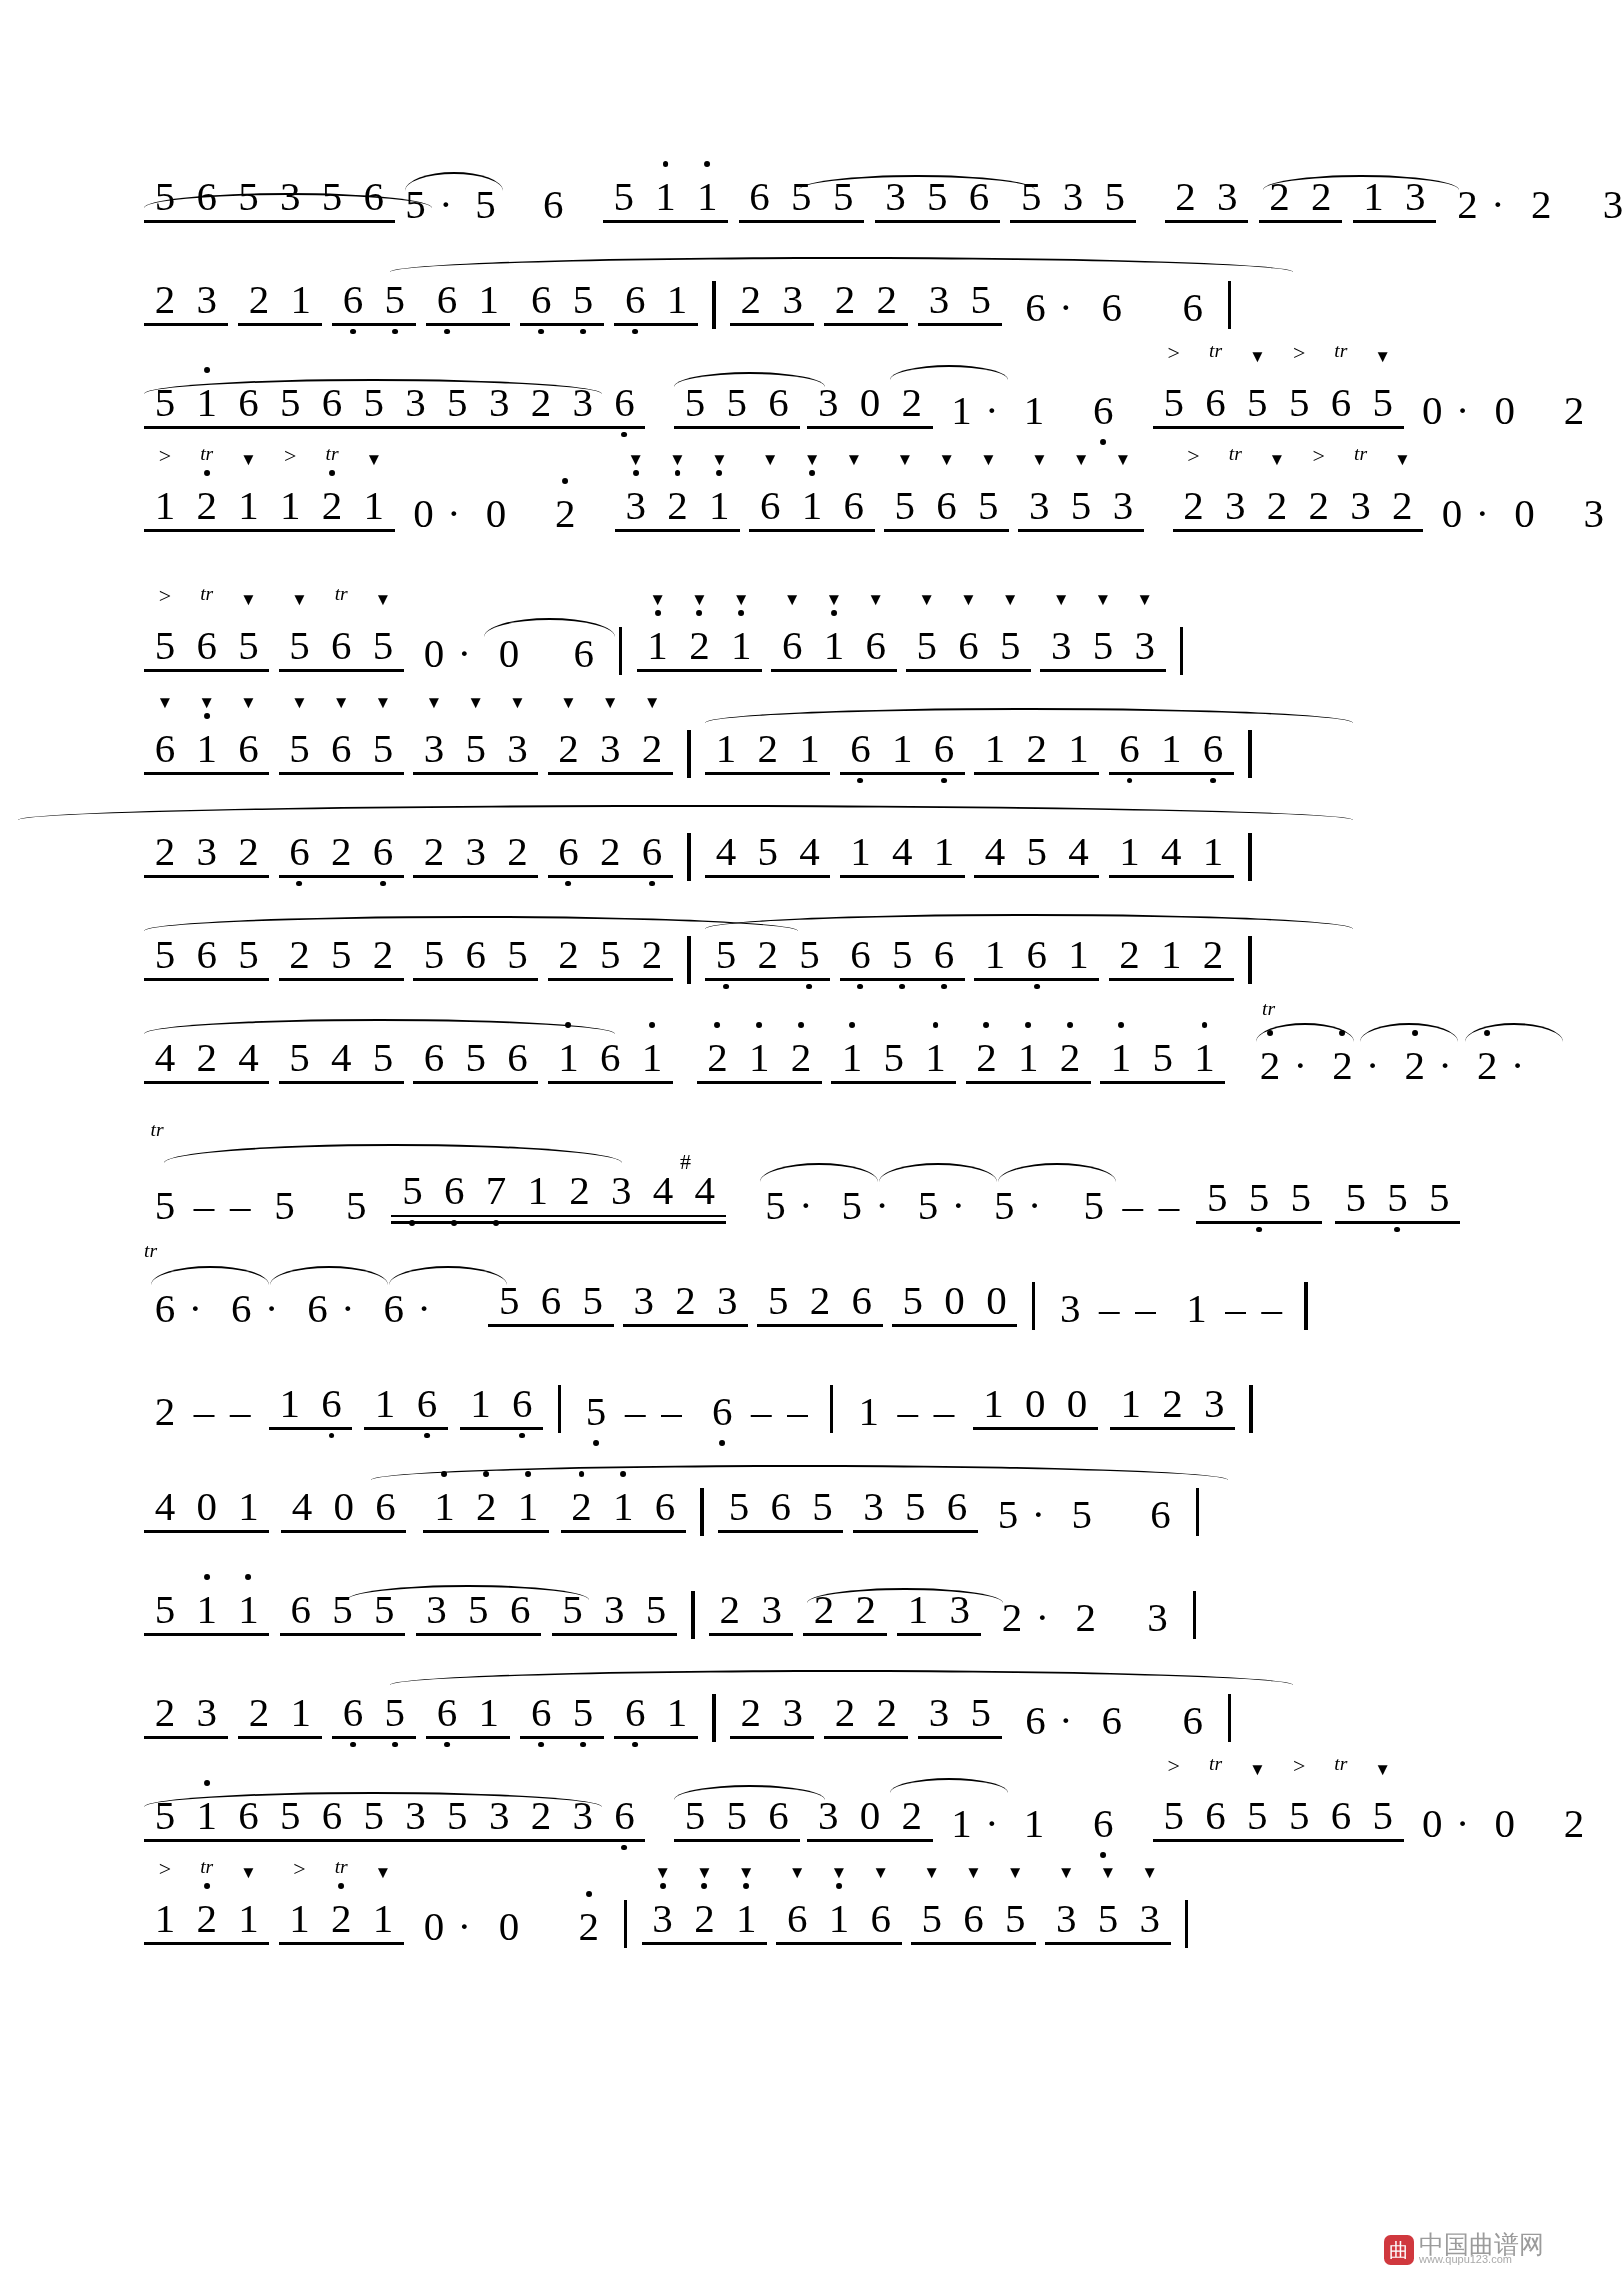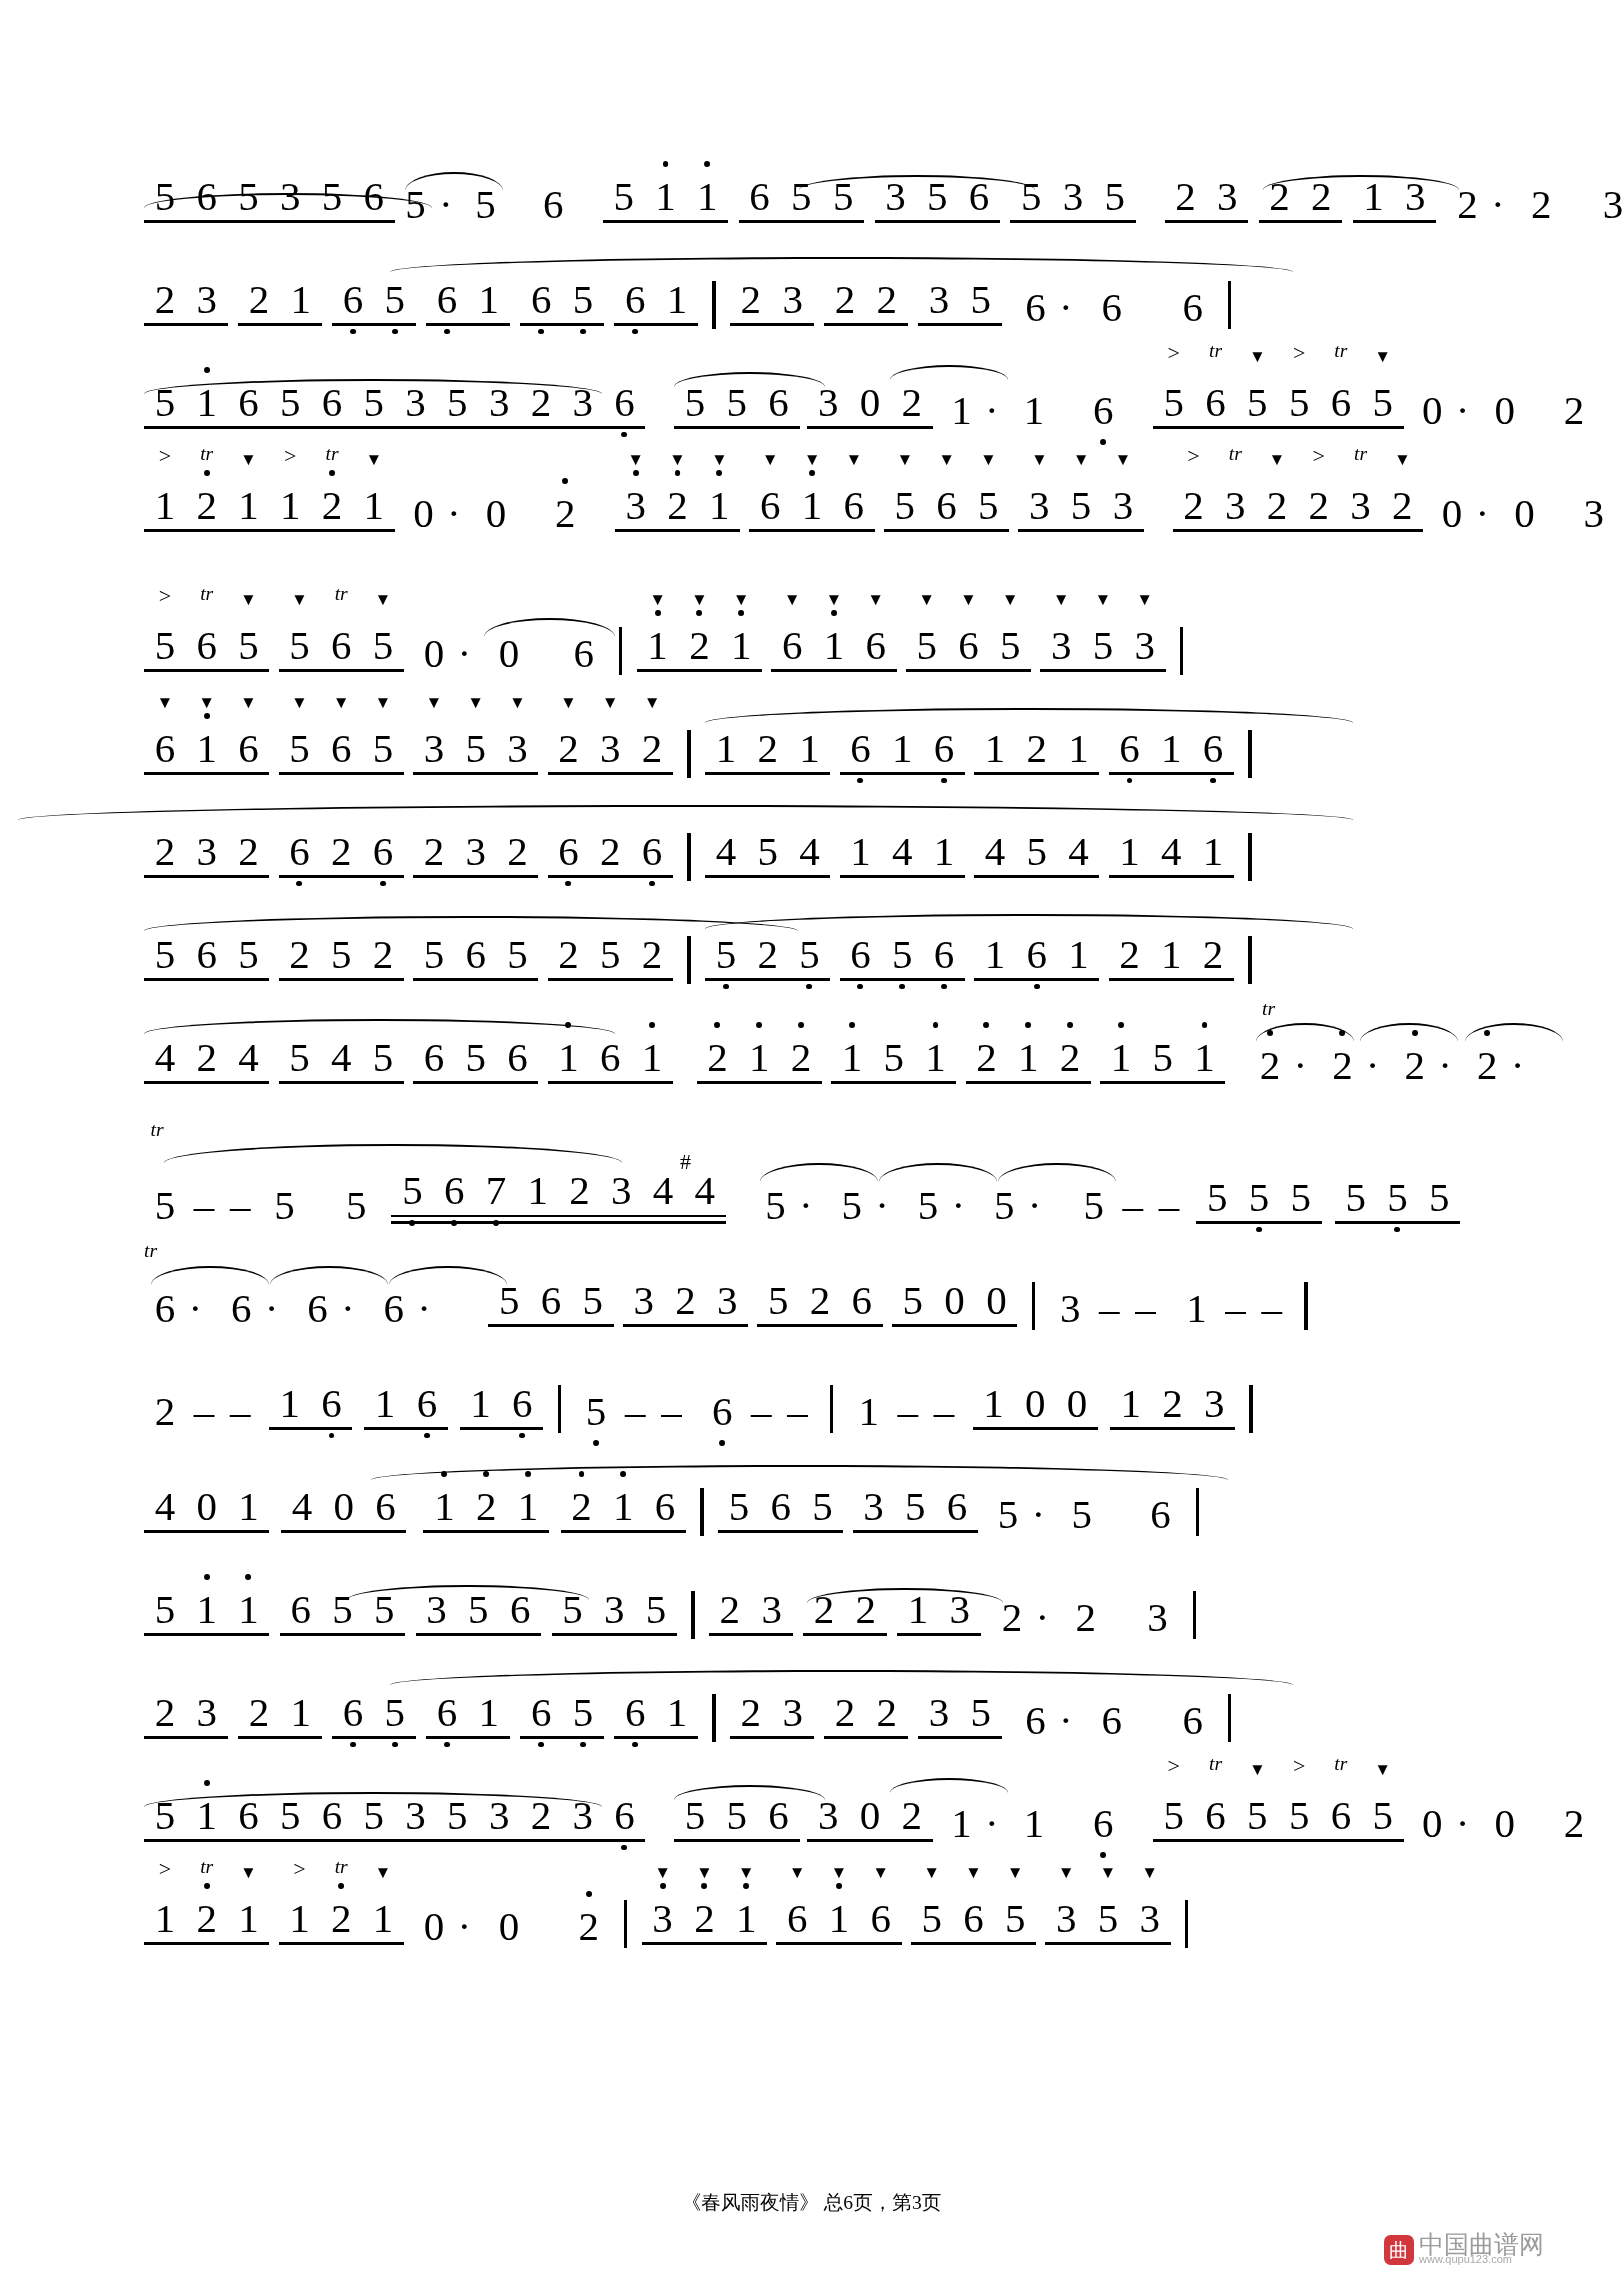--- a/index.html
+++ b/index.html
@@ -843,24 +843,20 @@
         <span class="note b1"><span class="glyph">5</span><span class="orn wedge">▼</span><span class="beam1"></span></span>
         <span class="note b1" style="margin-left:9.2px;"><span class="glyph">3</span><span class="orn wedge">▼</span><span class="beam1"></span></span>
         <span class="note b1"><span class="glyph">5</span><span class="orn wedge">▼</span><span class="beam1"></span></span>
         <span class="note b1"><span class="glyph">3</span><span class="orn wedge">▼</span><span class="beam1"></span></span>
       </div>
       <span class="barline"></span>
     </div>
 
   </div>
 
-  <div class="footer">
-    <span>《春风雨夜情》</span>
-    <span>总6页，第3页</span>
-  </div>
 
   <div class="watermark">
     <div class="wm-badge">曲</div>
     <div class="wm-stack">
       <div class="wm-text">中国曲谱网</div>
       <div class="wm-sub">www.qupu123.com</div>
     </div>
   </div>
 </div>
 

